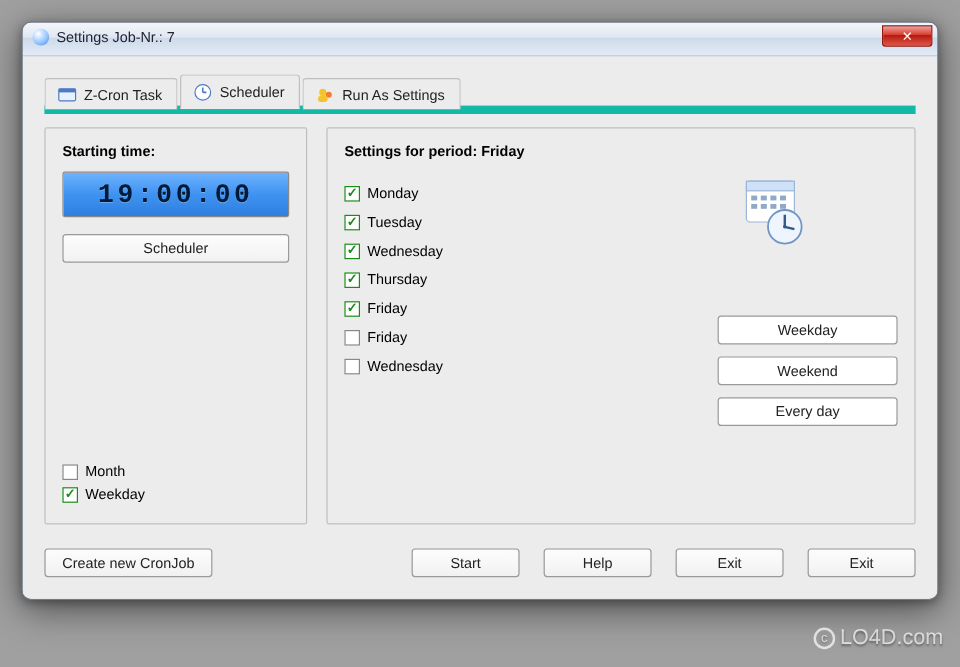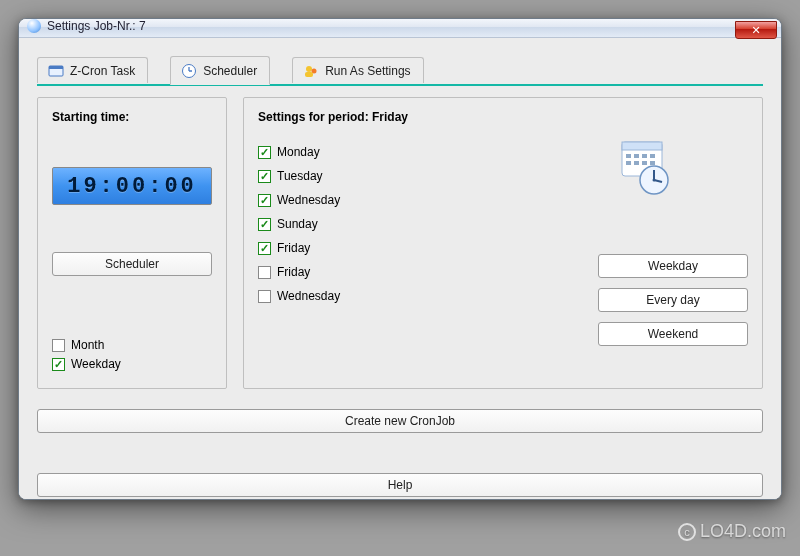--- a/index.html
+++ b/index.html
@@ -57,26 +57,25 @@
   .client {
     flex: 1;
     background: #ececec;
     padding: 18px;
     display: flex;
     flex-direction: column;
     gap: 12px;
   }
   .tabs {
     display: flex;
-    align-items: flex-start;
+    align-items: center;
     position: relative;
     height: 30px;
-    border-bottom: 2px solid #14b8a6;
+    border-bottom: 7px solid #14b8a6;
     margin-bottom: -1px;
-    gap: 20px;
   }
   .tab {
     display: flex;
     align-items: center;
     gap: 6px;
     padding: 5px 12px 4px 10px;
     background: #ececec;
     border: 1px solid #bfbfbf;
     border-bottom: none;
     margin-right: 2px;
@@ -103,21 +102,21 @@
     gap: 16px;
     flex: 1;
   }
   fieldset.panel {
     border: 1px solid #bfbfbf;
     border-radius: 2px;
     background: #ececec;
     padding: 12px 14px;
     margin: 0;
   }
-  .left-panel { width: 190px; display: flex; flex-direction: column; gap: 33px; }
+  .left-panel { width: 219px; display: flex; flex-direction: column; }
   .right-panel { flex: 1; position: relative; }
   .label-bold { font-weight: bold; margin-bottom: 10px; display: block; }
   .lcd {
     width: 100%;
     height: 38px;
     background: linear-gradient(to bottom, #6db2ff, #3f93f0 50%, #2e7fe0);
     border: 1px solid #888;
     border-radius: 2px;
     display: flex;
     align-items: center;
@@ -185,21 +184,20 @@
   .preset-btn { width: 100%; background:#fff; }
   .cal-clock {
     position: absolute;
     top: 42px; right: 90px;
     width: 56px; height: 56px;
   }
   .bottom-buttons {
     display: flex;
     gap: 20px;
     margin-top: 8px;
-    flex-direction: column;
   }
   .bottom-buttons .btn:first-child { min-width: 140px; }
   .bottom-buttons .btn { flex: 0 0 auto; min-width: 90px; }
   .bottom-buttons .spacer { flex:1; }
   .watermark {
     position: absolute;
     right: 14px; bottom: 14px;
     color: rgba(255,255,255,0.7);
     font-size: 18px;
     font-family: Arial, sans-serif;
@@ -313,51 +311,52 @@
             <label class="chk-row">
                 <span class="chk checked"></span>
                 <span>Tuesday</span>
               </label>
             <label class="chk-row">
                 <span class="chk checked"></span>
                 <span>Wednesday</span>
               </label>
             <label class="chk-row">
                 <span class="chk checked"></span>
-                <span>Sunday</span>
+                <span>Thursday</span>
               </label>
             <label class="chk-row">
                 <span class="chk checked"></span>
                 <span>Friday</span>
               </label>
             <label class="chk-row">
                 <span class="chk"></span>
                 <span>Friday</span>
               </label>
             <label class="chk-row">
                 <span class="chk"></span>
                 <span>Wednesday</span>
               </label>
           </div>
 
           <div style="flex:1"></div>
 
           <div class="preset-col">
             <button class="btn preset-btn">Weekday</button>
+            <button class="btn preset-btn">Weekend</button>
             <button class="btn preset-btn">Every day</button>
-            <button class="btn preset-btn">Weekend</button>
           </div>
         </div>
       </fieldset>
 
     </div>
 
     <div class="bottom-buttons">
       <button class="btn">Create new CronJob</button>
       <span class="spacer"></span>
+      <button class="btn">Start</button>
       <button class="btn">Help</button>
       <button class="btn">Exit</button>
       <button class="btn">Exit</button>
     </div>
 
   </div>
 </div>
 
 <div class="watermark">
   <span class="c">c</span>

